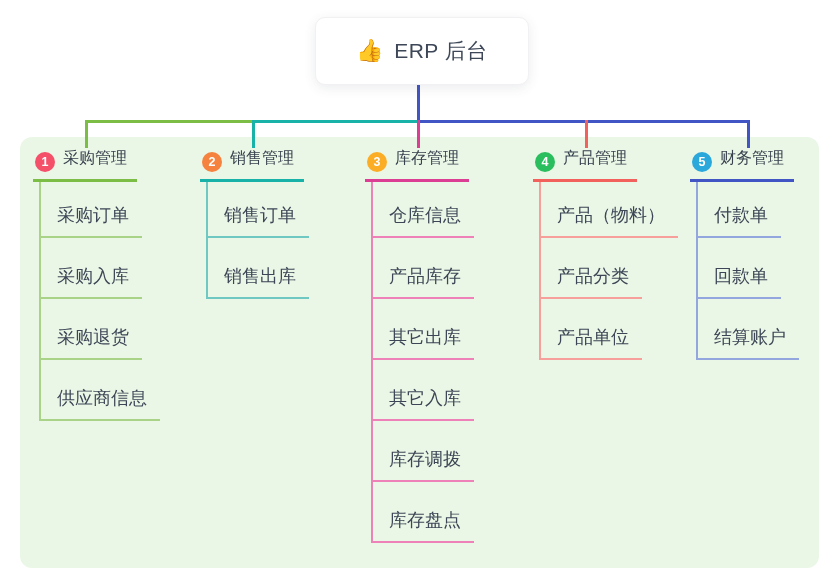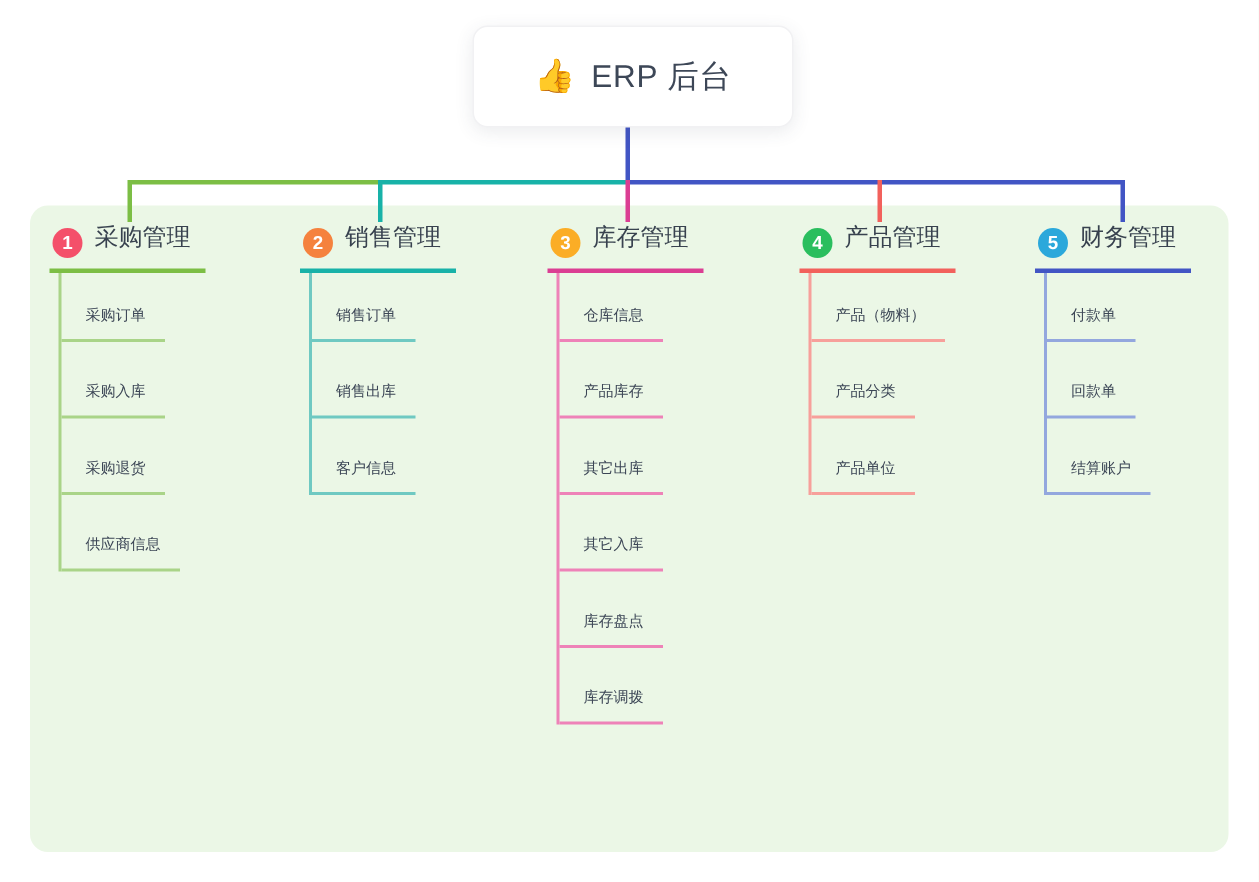--- a/index.html
+++ b/index.html
@@ -41,21 +41,21 @@
     padding:0 10px 7px 2px;font-size:16px;font-weight:500;color:#38424f;
   }
   .bhead .badge{
     display:inline-block;width:20px;height:20px;border-radius:50%;
     color:#fff;font-size:12.5px;font-weight:bold;text-align:center;line-height:20px;
     vertical-align:-3px;margin-right:8px;
   }
   .kids{margin-left:6px;display:table;}
   .kid{
     display:table;white-space:nowrap;
-    font-size:10px;color:#3c4656;
+    font-size:18px;color:#3c4656;
     padding:0 13px 9px 16px;margin-top:26px;
   }
   .kid:first-child{margin-top:21px;}
   
   .b1 .bhead{border-bottom:3px solid #7cbe45;}
   .b1 .kids{border-left:2px solid #a9d488;}
   .b1 .kid{border-bottom:2px solid #a9d488;}
   .b1 .badge{background:#f4506a;}
   .b2 .bhead{border-bottom:3px solid #18b2a8;}
   .b2 .kids{border-left:2px solid #6fc9c2;}
@@ -108,36 +108,35 @@
 </div>
 
 <div class="branch b2" style="left:200px;">
   <div class="bhead">
     <span class="badge">2</span>
       <span>销售管理</span>
   </div>
   <div class="kids">
     <div class="kid">销售订单</div>
     <div class="kid">销售出库</div>
-    <div class="kid">客户信息</div>
   </div>
 </div>
 
 <div class="branch b3" style="left:365px;">
   <div class="bhead">
     <span class="badge">3</span>
       <span>库存管理</span>
   </div>
   <div class="kids">
     <div class="kid">仓库信息</div>
     <div class="kid">产品库存</div>
     <div class="kid">其它出库</div>
     <div class="kid">其它入库</div>
+    <div class="kid">库存调拨</div>
     <div class="kid">库存盘点</div>
-    <div class="kid">库存调拨</div>
   </div>
 </div>
 
 <div class="branch b4" style="left:533px;">
   <div class="bhead">
     <span class="badge">4</span>
       <span>产品管理</span>
   </div>
   <div class="kids">
     <div class="kid">产品（物料）</div>

